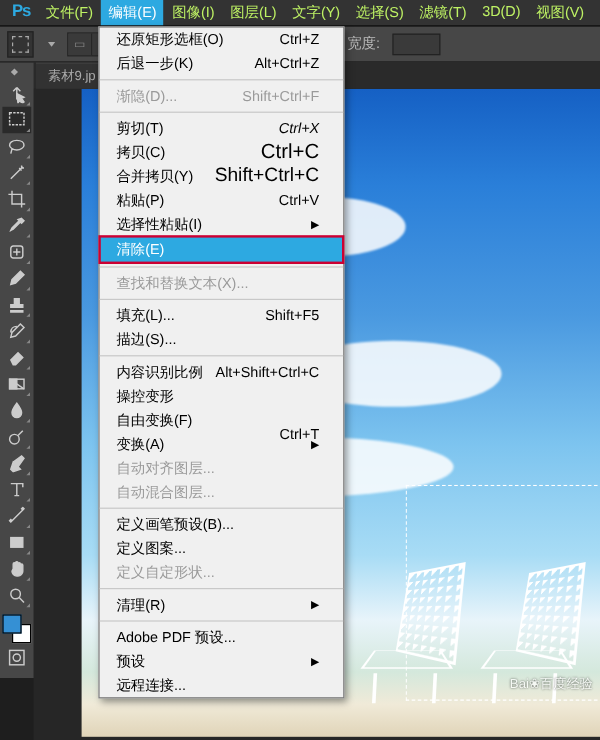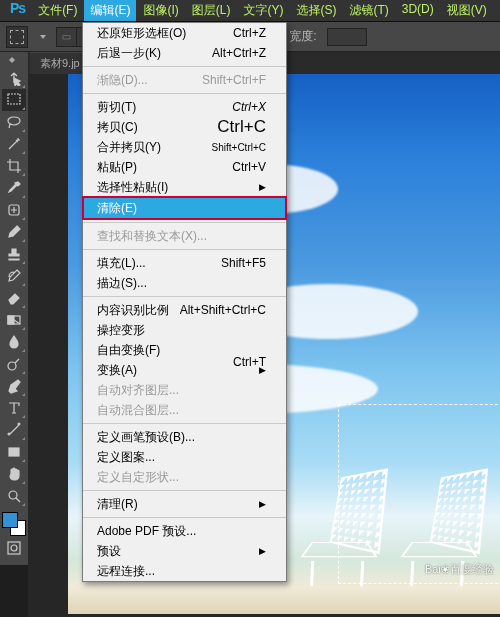--- a/index.html
+++ b/index.html
@@ -275,21 +275,21 @@
     <div class="row">
       <span>剪切(T)</span>
       <span style="font-size: 12px; font-style: italic;">Ctrl+X</span>
     </div>
     <div class="row">
       <span>拷贝(C)</span>
       <span style="font-size: 17px;">Ctrl+C</span>
     </div>
     <div class="row">
       <span>合并拷贝(Y)</span>
-      <span style="font-size: 10px;">Shift+Ctrl+C</span>
+      <span style="font-size: 16px;">Shift+Ctrl+C</span>
     </div>
     <div class="row">
       <span>粘贴(P)</span>
       <span style="font-size: 12px;">Ctrl+V</span>
     </div>
     <div class="row">
       <span>选择性粘贴(I)</span>
       <span style="font-size: 9px;">▶</span>
     </div>
     <div class="row hover">

